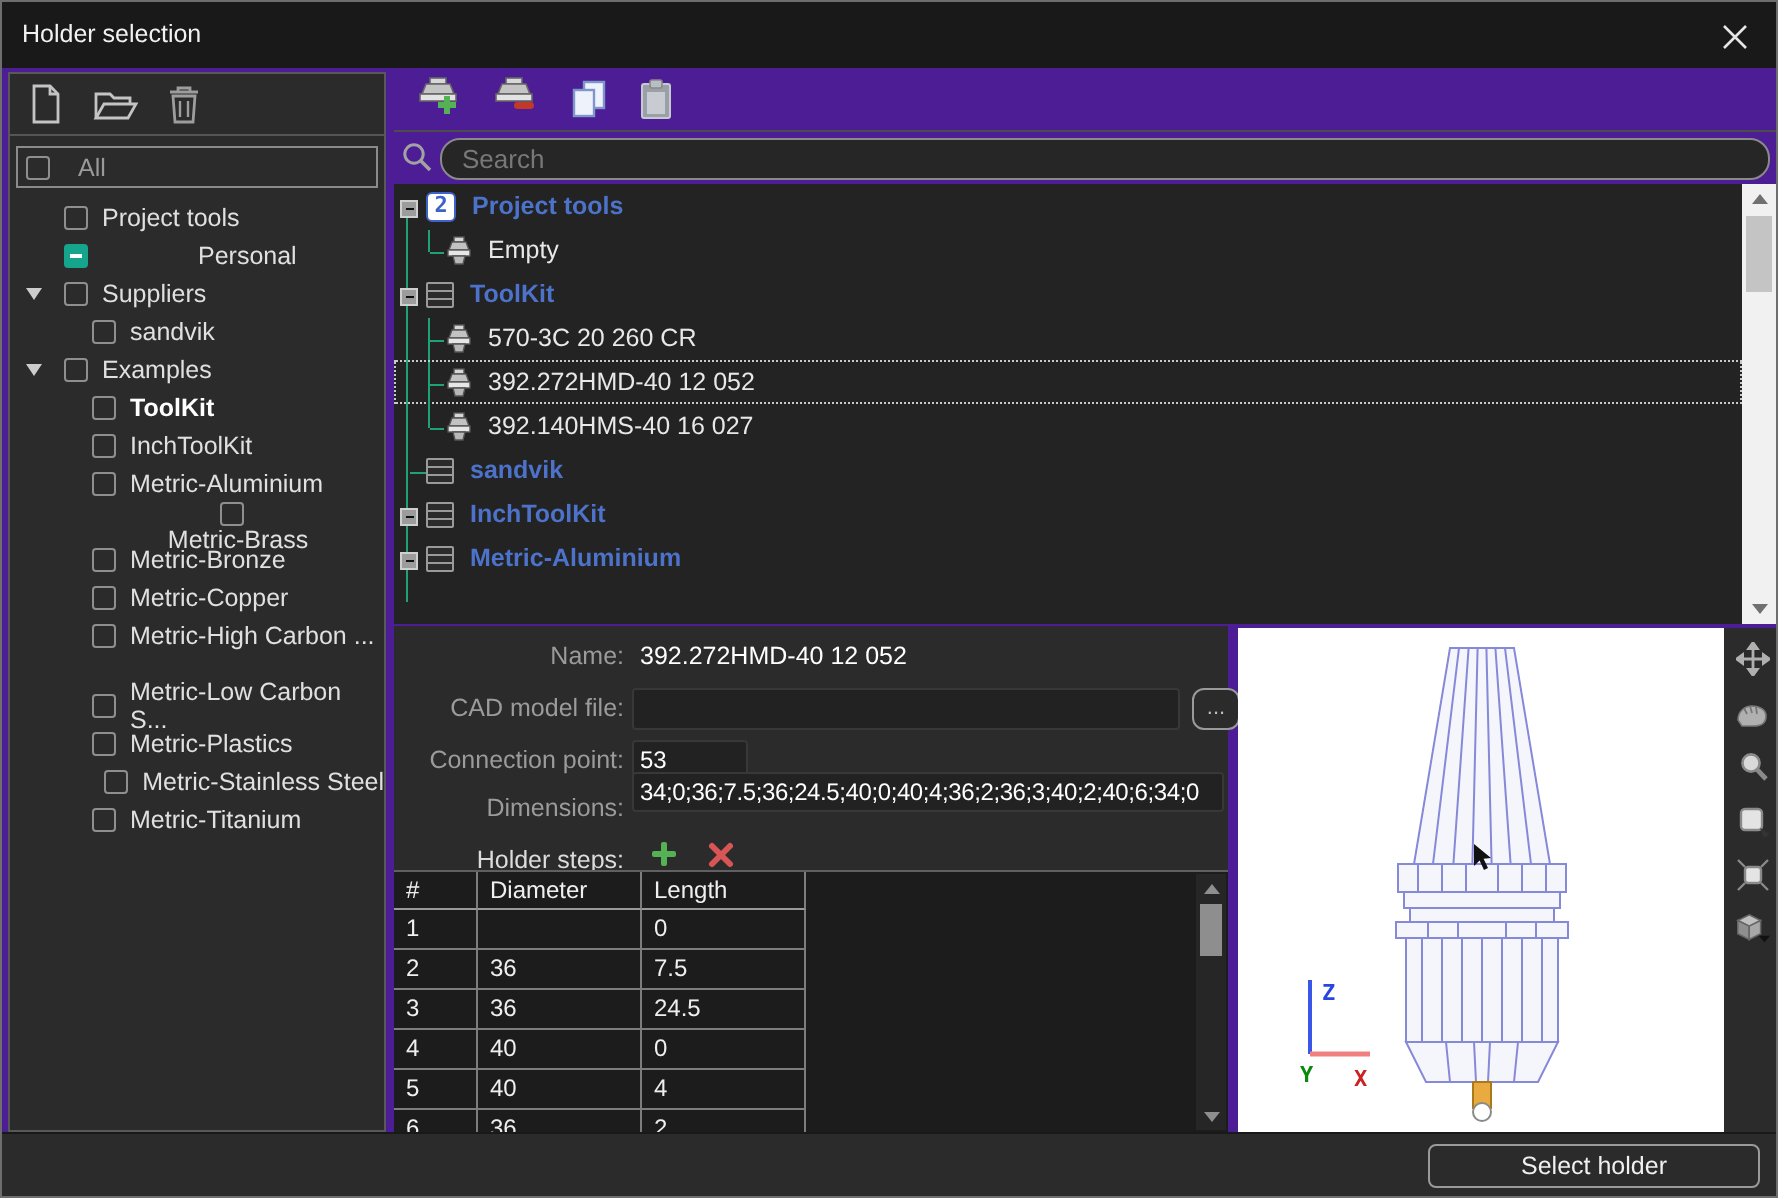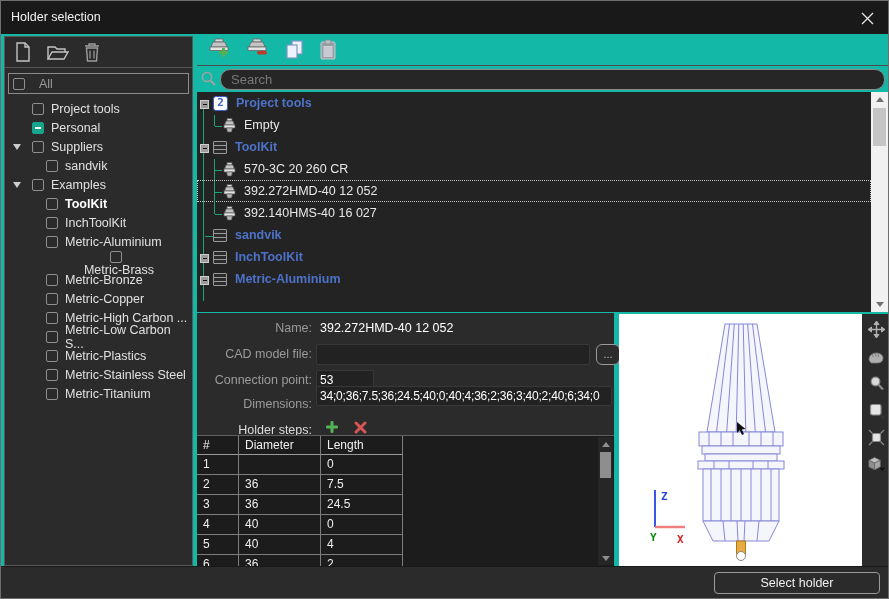--- a/index.html
+++ b/index.html
@@ -1,19 +1,19 @@
 <!DOCTYPE html>
 <html><head>
 <meta charset="utf-8">
 <style>
   * { box-sizing: border-box; margin: 0; padding: 0; }
   html,body { background:#3a3a3a; }
   body { font-family: "Liberation Sans","DejaVu Sans",sans-serif; }
 
-  .dialog { position:relative; width:889px; height:599px; background:#14b8a6;
+  .dialog { position:relative; width:889px; height:599px; background:#4c1d95;
             border:1px solid #6e6e6e; overflow:hidden; color:#e4e4e4; font-size:12.5px; }
 
   
   .titlebar { position:absolute; left:0; top:0; right:0; height:33px; background:#191919; }
   .title { position:absolute; left:10px; top:0; line-height:33px; color:#f2f2f2; font-size:12.5px; }
   .close { position:absolute; right:10px; top:6px; width:22px; height:22px; display:flex;
            align-items:center; justify-content:center; cursor:pointer; }
 
   
   .left-panel { position:absolute; left:3px; top:35px; width:189px; height:530px;
@@ -159,21 +159,21 @@
     </div>
     <div class="filter-all">
       <span class="cb"></span>
       <span class="al">All</span>
     </div>
     <div class="ltree" id="leftTree">
         <div class="lrow" style="padding-left: 27px;">
           <span class="cb"></span>
           <span class="llbl">Project tools</span>
         </div>
-        <div class="lrow" style="padding-left: 27px;">
+        <div class="lrow" style="padding-left: 27px; gap: 48px;">
           <span class="cb partial"></span>
           <span class="llbl">Personal</span>
         </div>
         <div class="lrow" style="padding-left: 27px;">
           <span class="tri"></span>
           <span class="cb"></span>
           <span class="llbl">Suppliers</span>
         </div>
         <div class="lrow" style="padding-left: 41px;">
           <span class="cb"></span>
@@ -205,29 +205,29 @@
           <span class="llbl">Metric-Bronze</span>
         </div>
         <div class="lrow" style="padding-left: 41px;">
           <span class="cb"></span>
           <span class="llbl">Metric-Copper</span>
         </div>
         <div class="lrow" style="padding-left: 41px;">
           <span class="cb"></span>
           <span class="llbl">Metric-High Carbon ...</span>
         </div>
-        <div class="lrow" style="padding-left: 41px;">
+        <div class="lrow" style="padding-left: 41px; margin-top: 16px;">
           <span class="cb"></span>
           <span class="llbl">Metric-Low Carbon S...</span>
         </div>
         <div class="lrow" style="padding-left: 41px;">
           <span class="cb"></span>
           <span class="llbl">Metric-Plastics</span>
         </div>
-        <div class="lrow" style="padding-left: 41px;">
+        <div class="lrow" style="padding-left: 41px; justify-content: flex-end;">
           <span class="cb"></span>
           <span class="llbl">Metric-Stainless Steel</span>
         </div>
         <div class="lrow" style="padding-left: 41px;">
           <span class="cb"></span>
           <span class="llbl">Metric-Titanium</span>
         </div>
       </div>
   </div>
 

